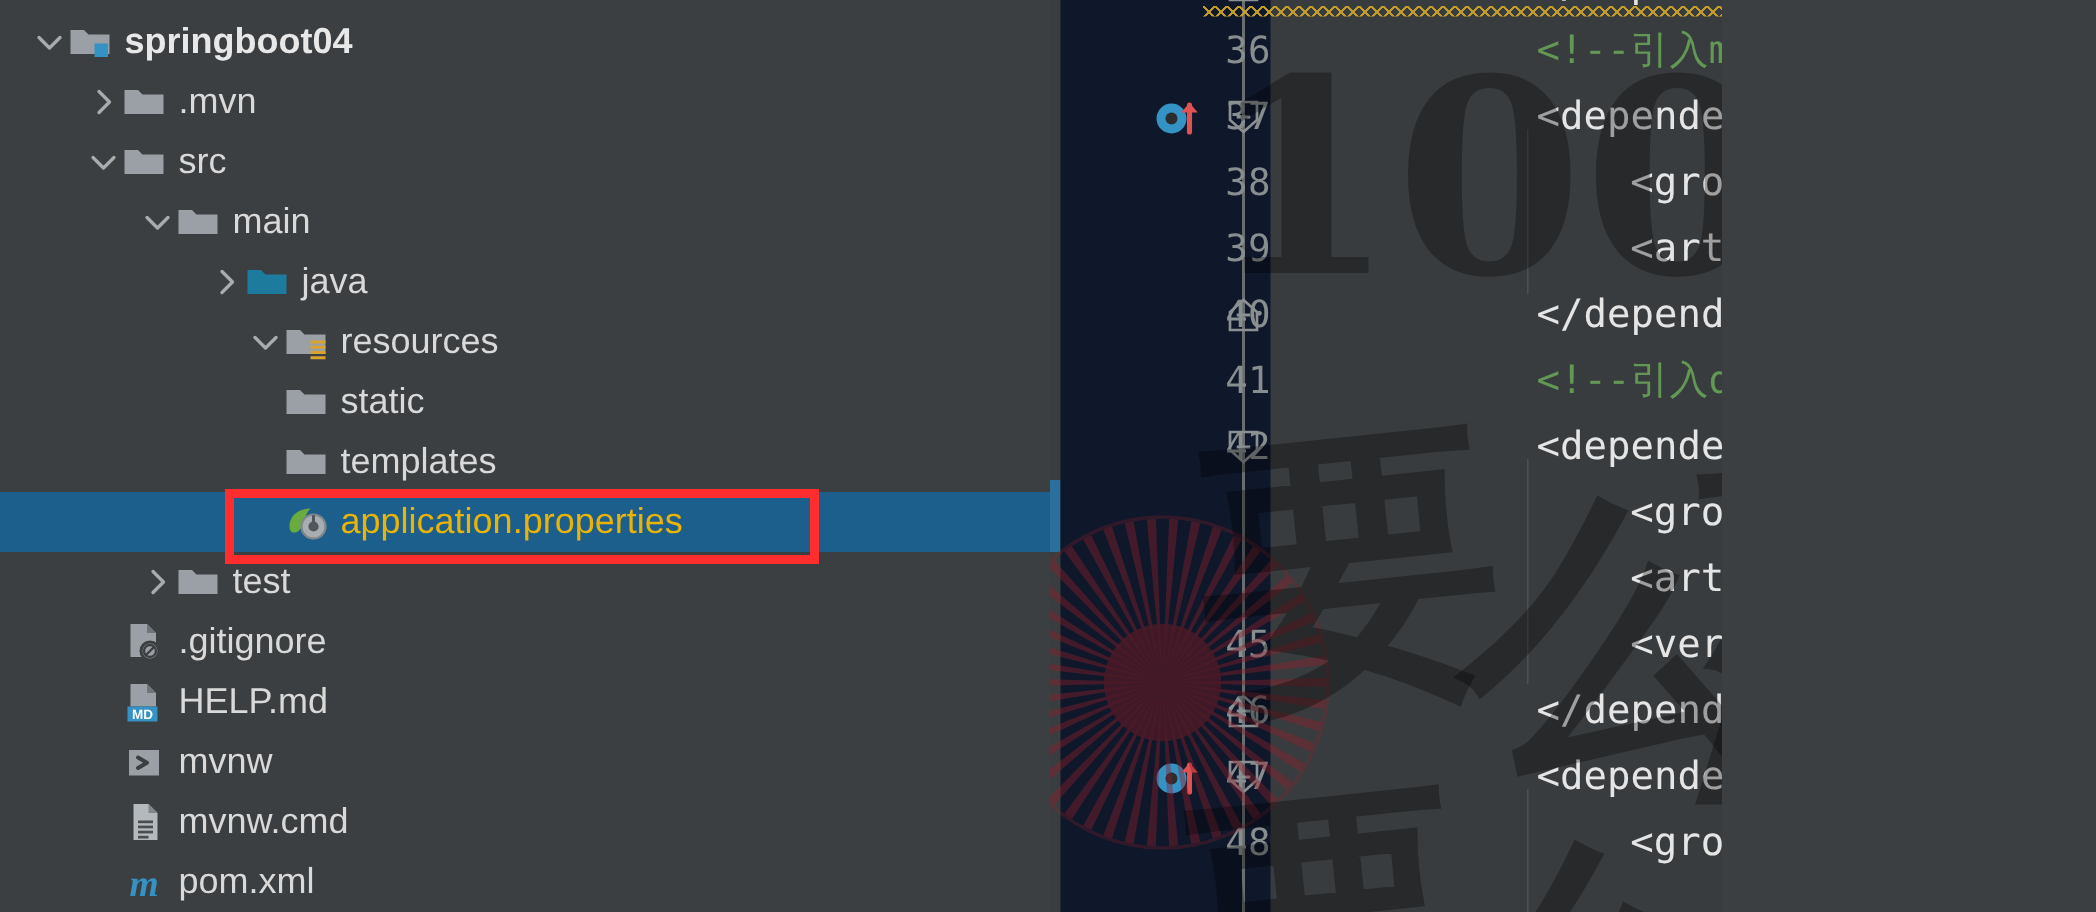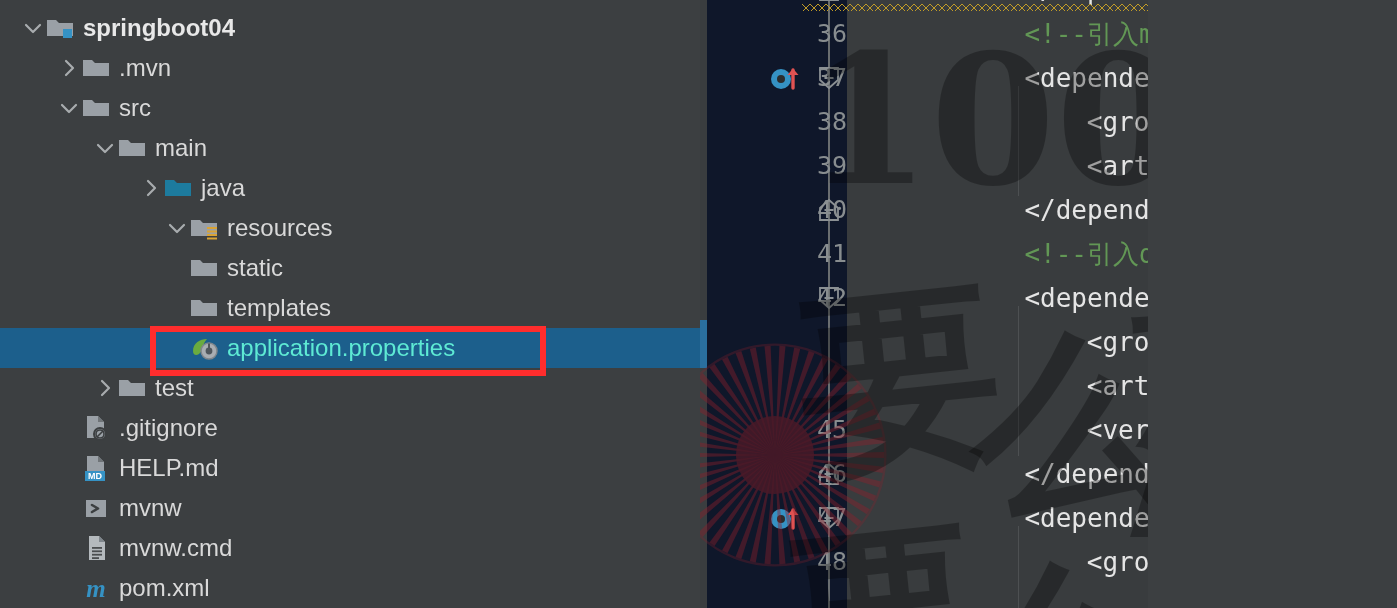--- a/index.html
+++ b/index.html
@@ -16,21 +16,21 @@
     position:absolute;left:0;top:0;width:700px;height:608px;
     background:#3c3f41;overflow:hidden;
   }
   .row{
     position:absolute;left:0;width:700px;height:40px;
     display:flex;align-items:center;
     color:#d6d6d6;font-size:24px;white-space:nowrap;
   }
   .row.sel{background:#1c5f8c;}
   .row .lbl{color:#d9d9d9;}
-  .row.sel .lbl{color:#5eead4;}
+  .row.sel .lbl{color:#eab308;}
   .row.bold .lbl{font-weight:bold;color:#e8e8e8;}
 
   .arrow{
     width:26px;height:26px;flex:0 0 26px;
     display:flex;align-items:center;justify-content:center;
     color:#a6a6a6;font-size:0;
   }
   .arrow svg{display:block;}
   .ico{
     width:30px;height:26px;flex:0 0 30px;margin-right:7px;

